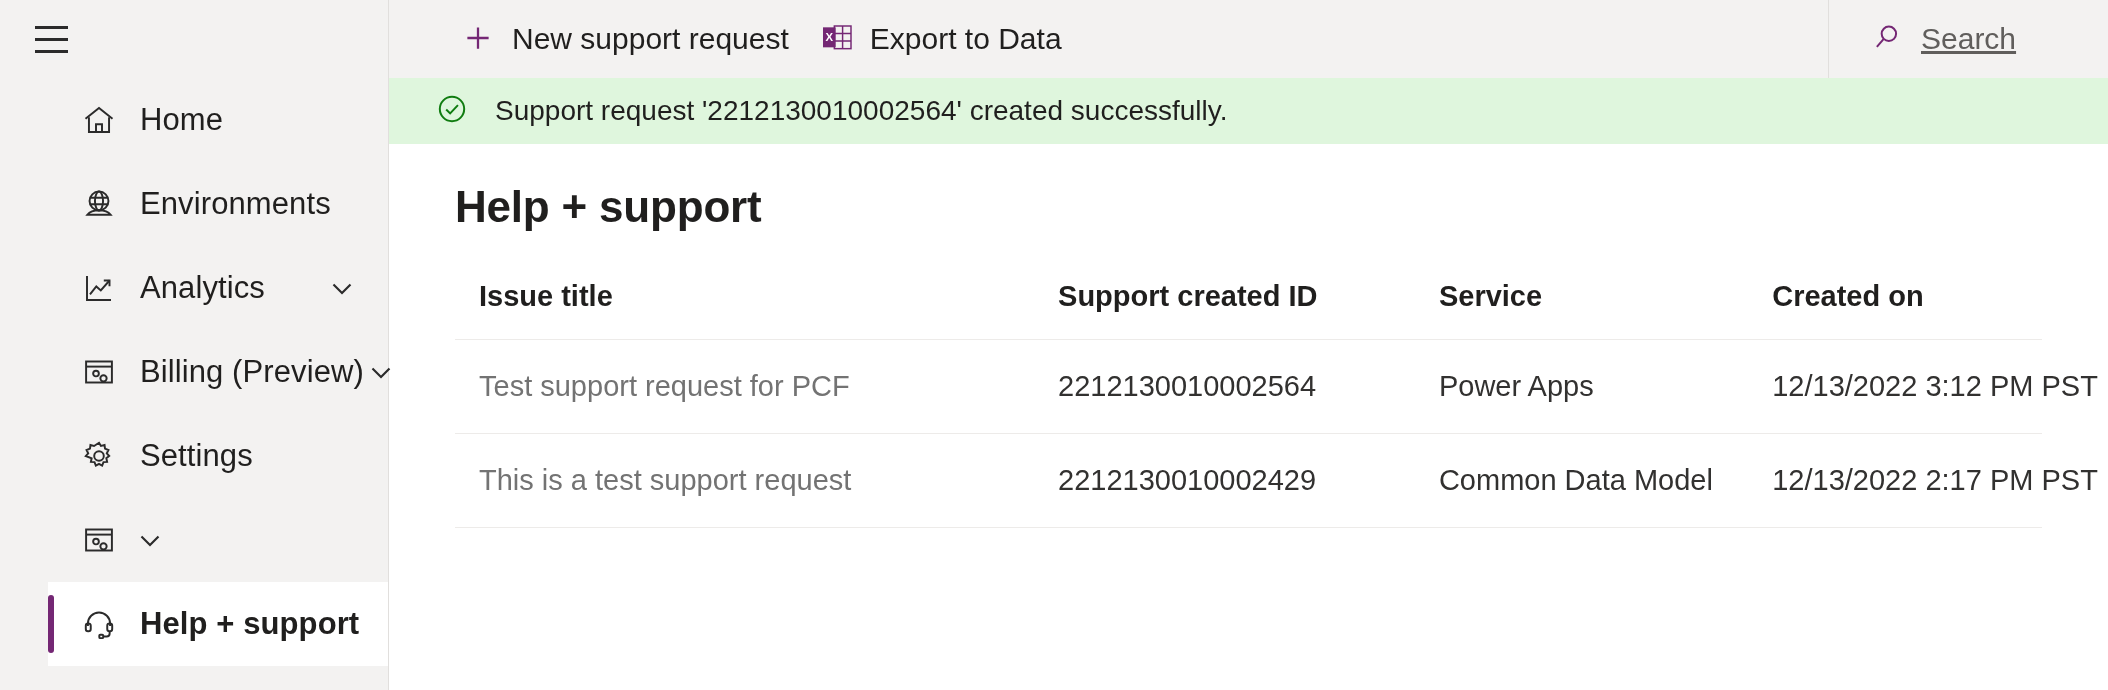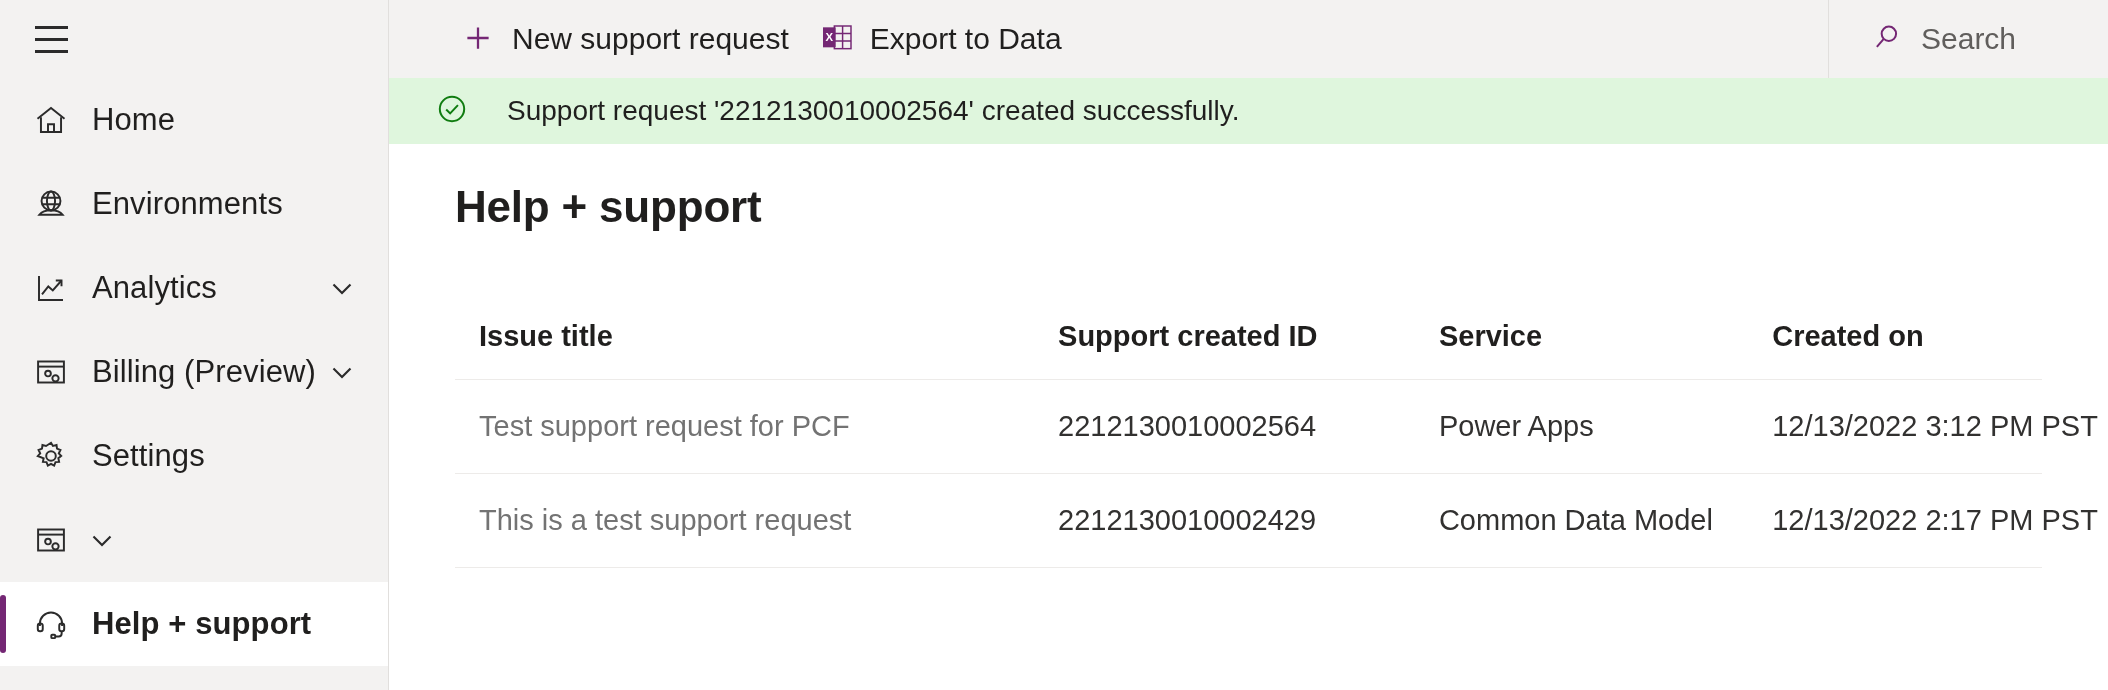--- a/index.html
+++ b/index.html
@@ -46,20 +46,21 @@
   }
   .hamburger span {
     display: block;
     width: 33px;
     height: 3px;
     background: #2b2b2b;
   }
   .nav {
     display: flex;
     flex-direction: column;
+    padding-left: 48px;
   }
   .nav-item {
     height: 84px;
     display: flex;
     align-items: center;
     padding-left: 20px;
     padding-right: 26px;
     cursor: pointer;
     position: relative;
     background: transparent;
@@ -143,54 +144,54 @@
     align-items: center;
     gap: 18px;
     padding: 0 32px 0 42px;
     border-left: 1px solid #e1dfdd;
     cursor: text;
     min-width: 280px;
   }
   .search-placeholder {
     font-size: 30px;
     color: #605e5c;
+    text-decoration: underline;
   }
 
   .notice {
     min-height: 66px;
     background: #dff6dd;
     display: flex;
     align-items: center;
     gap: 26px;
     padding: 8px 46px;
   }
   .notice-text {
     font-size: 28px;
     color: #201f1e;
-    margin-left: 12px;
   }
 
   .content {
     flex: 1;
     background: #ffffff;
     padding: 0 66px;
     overflow: hidden;
   }
   .page-title {
     font-size: 44px;
     font-weight: 600;
     color: #201f1e;
     padding: 38px 0 0 0;
     letter-spacing: -0.2px;
   }
 
   table.grid {
     width: 100%;
     border-collapse: collapse;
-    margin-top: 88px;
+    margin-top: 48px;
     table-layout: fixed;
   }
   table.grid th {
     text-align: left;
     font-size: 29px;
     font-weight: 600;
     color: #201f1e;
     padding: 0 0 26px 0;
     border-bottom: 1px solid #edebe9;
     white-space: nowrap;

